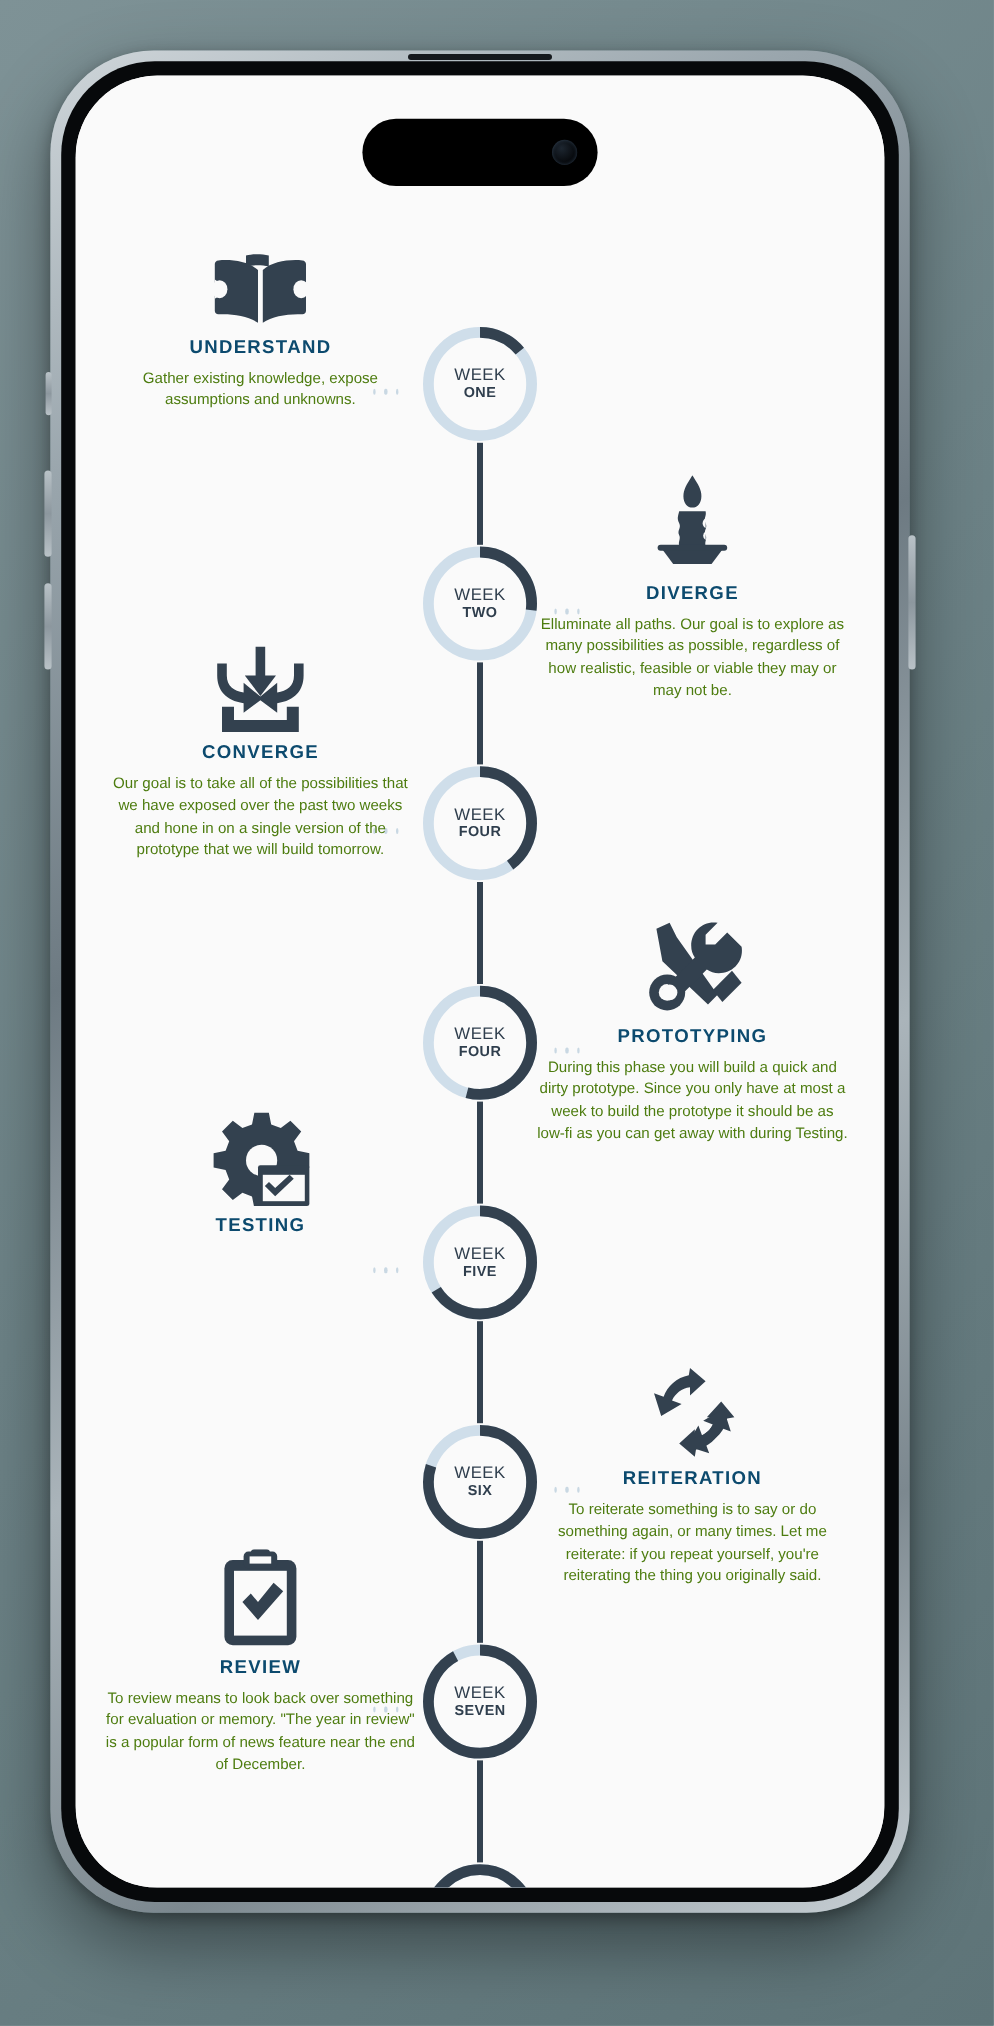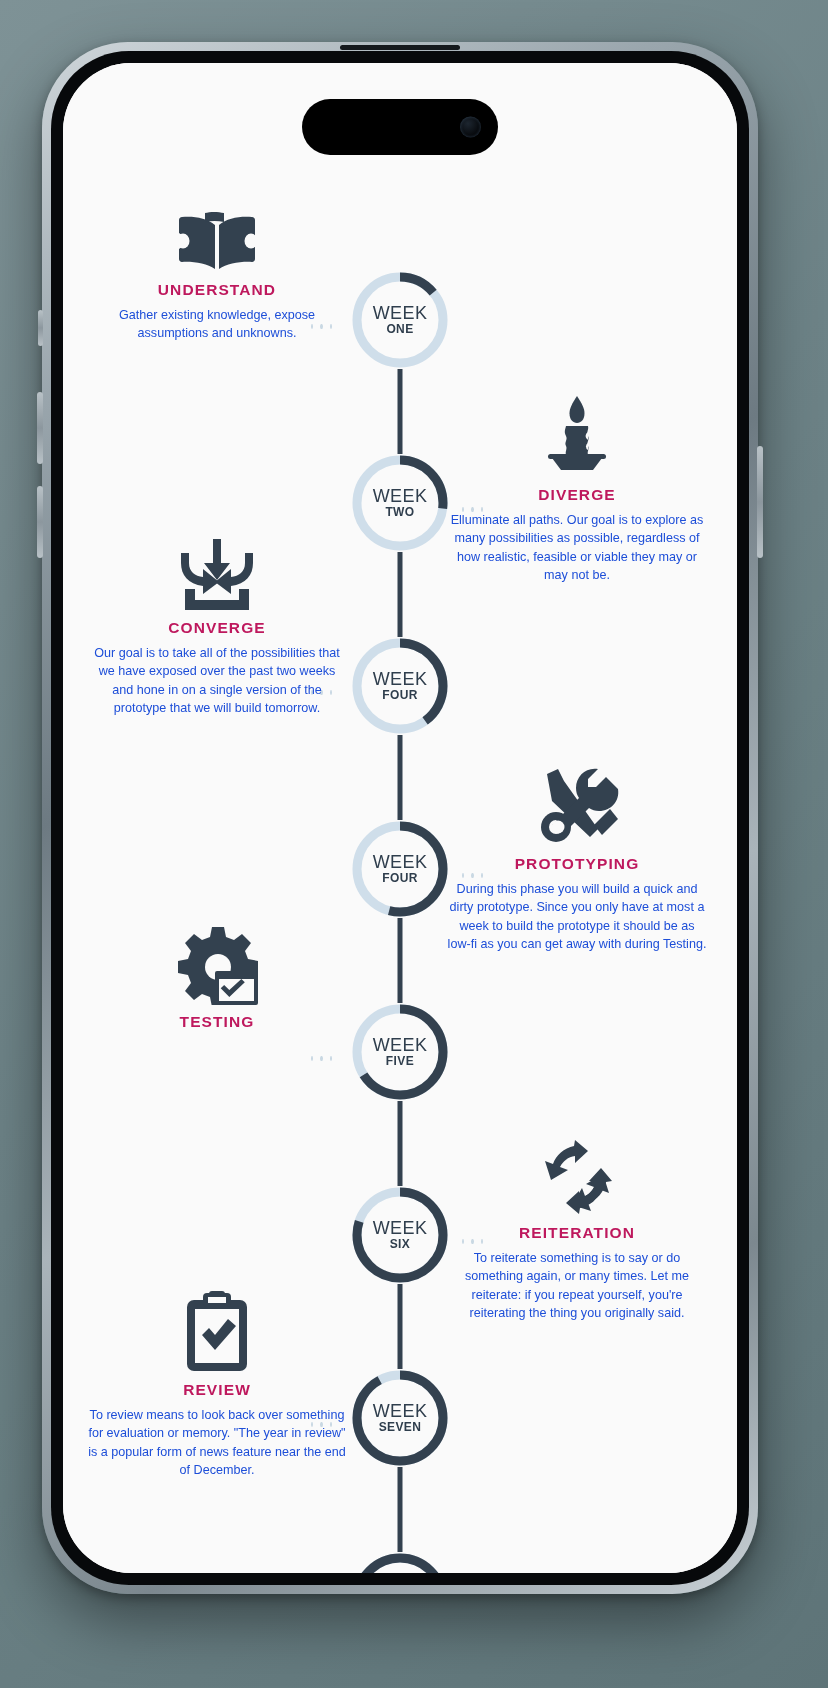--- a/index.html
+++ b/index.html
@@ -123,21 +123,21 @@
     inset: 0;
     display: flex;
     flex-direction: column;
     align-items: center;
     justify-content: center;
     line-height: 1.12;
     letter-spacing: .4px;
     color: #2f3e4d;
   }
   .node-week {
-    font-size: 18px;
+    font-size: 14px;
     font-weight: 500;
   }
   .node-num {
     font-size: 12px;
     font-weight: 700;
   }
 
   
   .dots {
     position: absolute;
@@ -167,27 +167,27 @@
     display: flex;
     align-items: flex-end;
     justify-content: center;
     margin-bottom: 8px;
   }
   .block-icon svg { display: block; }
   .block-title {
     font-size: 15.5px;
     font-weight: 700;
     letter-spacing: 1.1px;
-    color: #be185d;
+    color: #0c4a6e;
     margin-bottom: 7px;
   }
   .block-body {
     font-size: 12.6px;
     line-height: 1.45;
-    color: #1d4ed8;
+    color: #4d7c0f;
   }
 </style>
 </head>
 <body>
 
 <div id="bg"></div>
 
 <div id="device">
   <div class="side-btn btn-mute"></div>
   <div class="side-btn btn-volup"></div>

